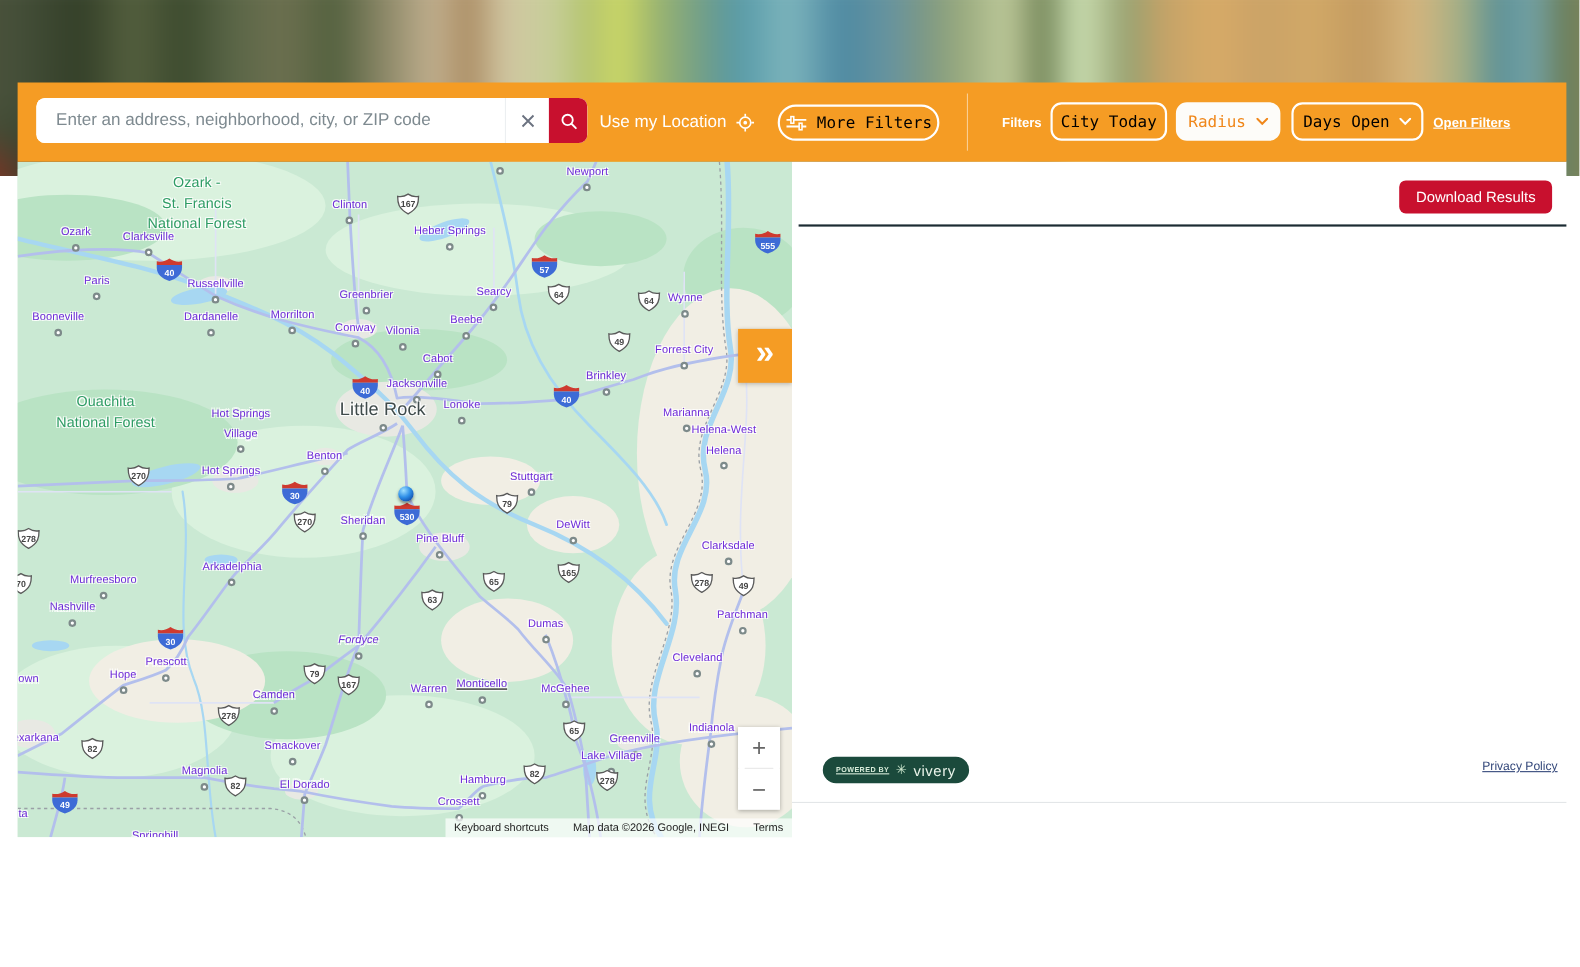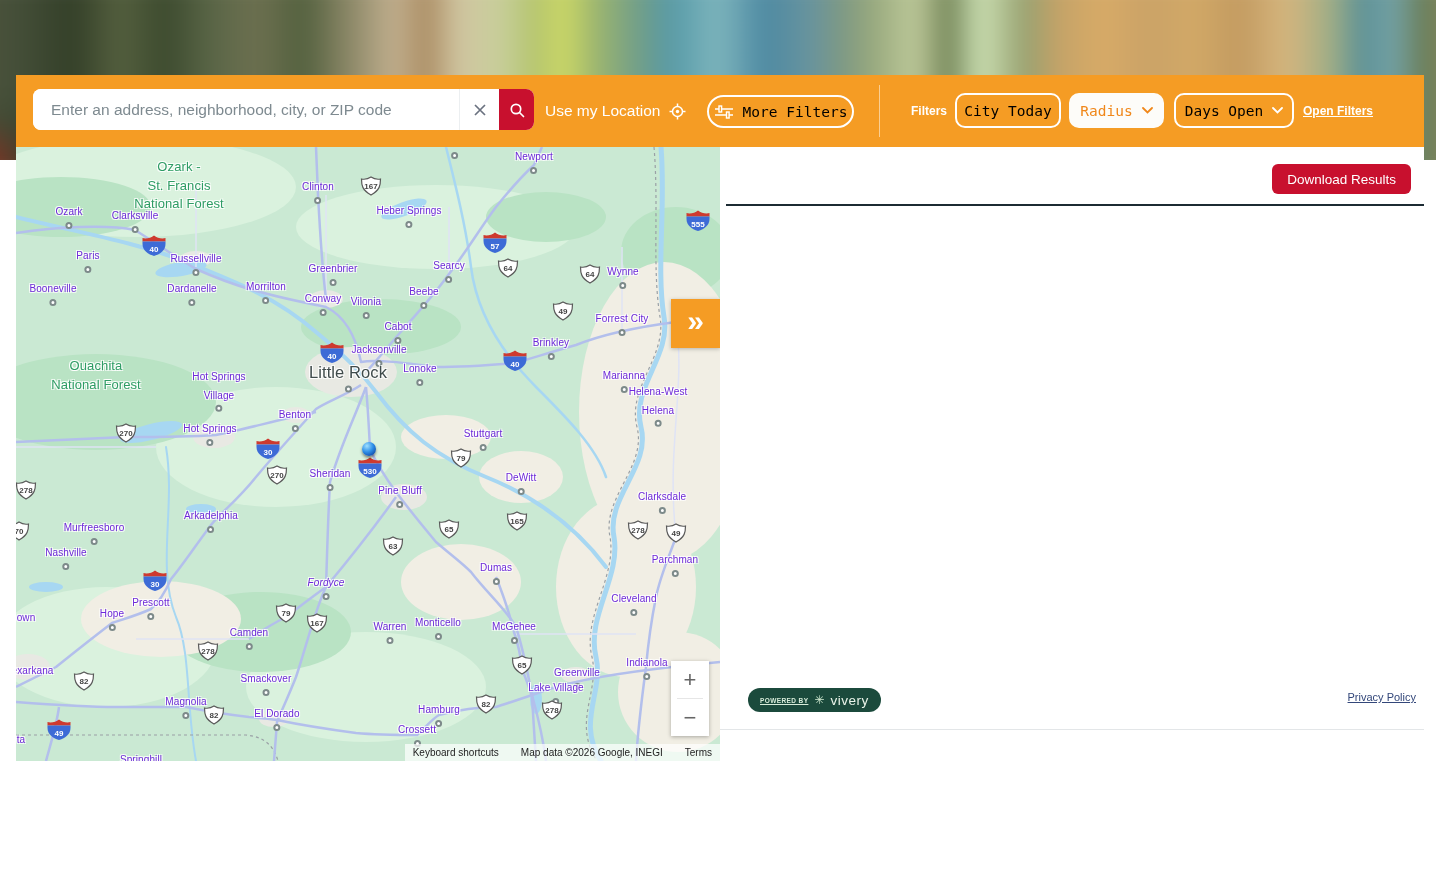--- a/index.html
+++ b/index.html
@@ -445,21 +445,21 @@
         <span class="dot"></span>
       </div>
         <div class="town nodot" style="left: 10px; top: 470px; position: absolute;">
         <span class="tname">own</span>
         
       </div>
         <div class="town" style="left: 374px; top: 483px; position: absolute;">
         <span class="tname">Warren</span>
         <span class="dot"></span>
       </div>
-        <div class="town" style="left: 422px; top: 479px; position: absolute;">
+        <div class="town" style="left: 422px; top: 479px; position: absolute; text-decoration: underline;">
         <span class="tname">Monticello</span>
         <span class="dot"></span>
       </div>
         <div class="town" style="left: 498px; top: 483px; position: absolute;">
         <span class="tname">McGehee</span>
         <span class="dot"></span>
       </div>
         <div class="town" style="left: 233px; top: 489px; position: absolute;">
         <span class="tname">Camden</span>
         <span class="dot"></span>

